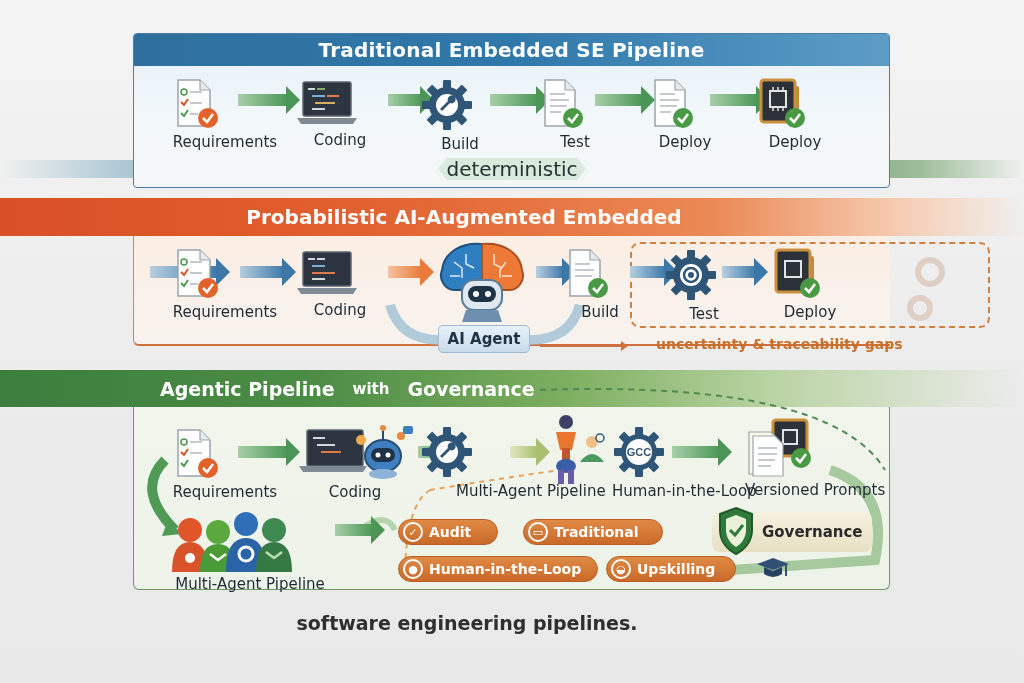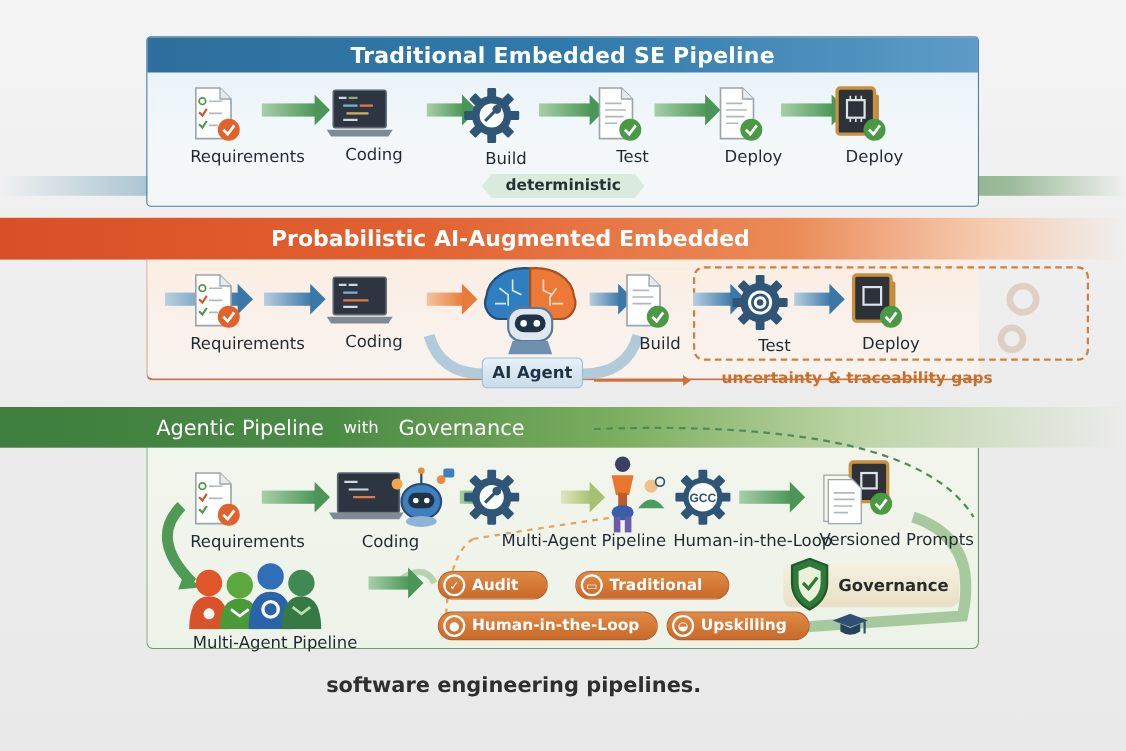--- a/index.html
+++ b/index.html
@@ -26,24 +26,23 @@
     color: #fff; font-weight: bold; font-size: 20px;
     display: flex; align-items: center; justify-content: center;
     letter-spacing: 0.2px;
   }
   #s1-band {
     left: 0; top: 160px; width: 1024px; height: 18px;
     background: linear-gradient(90deg, rgba(150,170,185,0) 0%, #8fb6c7 18%, #5d9d8e 45%, #5e9a5b 70%, #9ebd9b 90%, rgba(200,215,200,0) 100%);
   }
   #s1-tag {
     left: 438px; top: 158px; width: 148px; height: 22px;
-    background: #d9ebdc; color: #233; font-size: 14px;
+    background: #d9ebdc; color: #233; font-size: 20px;
     display: flex; align-items: center; justify-content: center;
     clip-path: polygon(6% 0, 94% 0, 100% 50%, 94% 100%, 6% 100%, 0 50%);
-    font-weight: bold;
   }
 
   
   #s2-band {
     left: 0; top: 198px; width: 1024px; height: 38px;
     background: linear-gradient(90deg, #d94f26 0%, #e2602f 35%, #eb8a56 70%, #f6cdb3 88%, rgba(245,230,220,0) 100%);
   }
   #s2-title {
     left: 134px; top: 198px; width: 660px; height: 38px;
     color: #fff; font-weight: bold; font-size: 20px;
@@ -76,22 +75,22 @@
     color: #1e3346; font-size: 15px; font-weight: bold;
     display: flex; align-items: center; justify-content: center;
   }
 
   
   #s3-band {
     left: 0; top: 370px; width: 1024px; height: 37px;
     background: linear-gradient(90deg, #3d7d3e 0%, #4b8c45 30%, #7cae5f 55%, #b9d3a2 75%, rgba(230,236,225,0) 100%);
   }
   #s3-title {
-    left: 142px; top: 370px; height: 37px;
-    color: #fff; font-weight: normal; font-size: 19px;
+    left: 160px; top: 370px; height: 37px;
+    color: #fff; font-weight: bold; font-size: 19px;
     display: flex; align-items: center; white-space: nowrap;
   }
   #s3-title .small { font-size: 15px; margin: 0 18px; }
   #s3-panel {
     left: 133px; top: 407px; width: 757px; height: 183px;
     border: 1px solid #6f9a68; border-top: none; border-radius: 0 0 6px 6px;
     background: linear-gradient(180deg, #f1f5ec 0%, #eef3ea 100%);
   }
 
   

